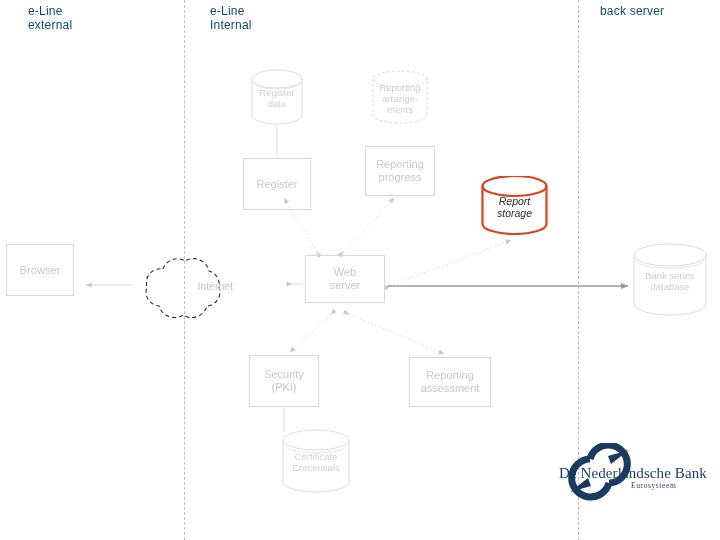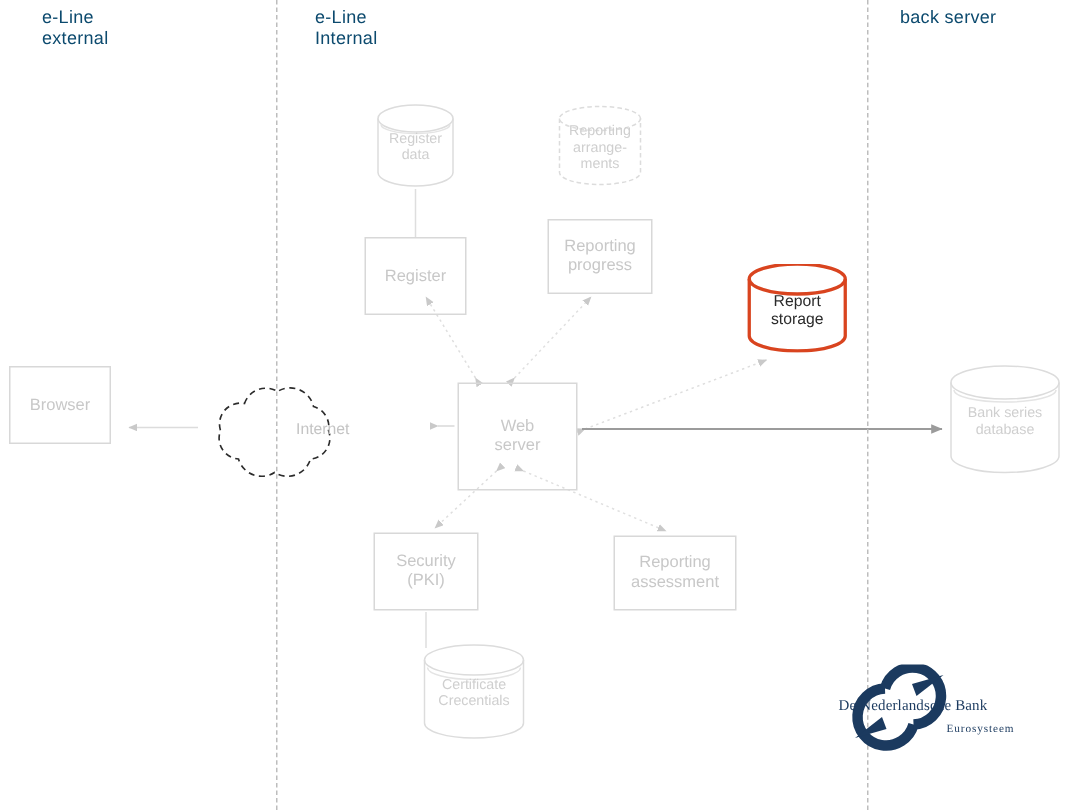--- a/index.html
+++ b/index.html
@@ -100,21 +100,21 @@
   
   .logo {
     position: absolute;
     color: #1b3a5f;
   }
   .logo .logo-name {
     position: absolute;
     left: 14px;
     top: 22px;
     font-family: "Liberation Serif", serif;
-    font-size: 10px;
+    font-size: 15px;
     letter-spacing: .1px;
     color: #1b3a5f;
     white-space: nowrap;
   }
   .logo .logo-sub {
     position: absolute;
     left: 86px;
     top: 38px;
     font-family: "Liberation Serif", serif;
     font-size: 7.5px;
@@ -168,21 +168,21 @@
 Internal</div>
   <div class="zone-label" style="left:600px; top:4px;">back server</div>
 
   <div class="node-box" style="left:6px; top:244px; width:68px; height:52px;">Browser</div>
 
   <div class="node-box" style="left:243px; top:158px; width:68px; height:52px;">Register</div>
 
   <div class="node-box" style="left:365px; top:146px; width:70px; height:50px;">Reporting
 progress</div>
 
-  <div class="node-box" style="left:305px; top:255px; width:80px; height:72px;">Web
+  <div class="node-box" style="left:305px; top:255px; width:80px; height:48px;">Web
 server</div>
 
   <div class="node-box" style="left:249px; top:355px; width:70px; height:52px;">Security
 (PKI)</div>
 
   <div class="node-box" style="left:409px; top:357px; width:82px; height:50px;">Reporting
 assessment</div>
 
   <div class="cyl" style="left:251px; top:69px; width:52px; height:56px;">
     <svg class="cyl-svg" viewBox="0 0 52 56" preserveAspectRatio="none">
@@ -197,21 +197,21 @@
   <div class="cyl" style="left:372px; top:70px; width:56px; height:54px;">
     <svg class="cyl-svg" viewBox="0 0 56 54" preserveAspectRatio="none">
       <path d="M1,9 L1,45 A27,8 0 0 0 55,45 L55,9" fill="none" stroke="#dcdcdc" stroke-width="1" stroke-dasharray="3 2"></path>
       <ellipse cx="28" cy="9" rx="27" ry="8" fill="none" stroke="#dcdcdc" stroke-width="1" stroke-dasharray="3 2"></ellipse>
     </svg>
     <div class="cyl-text">Reporting
 arrange-
 ments</div>
   </div>
 
-  <div class="cyl highlight" style="left:498px; top:176px; width:67px; height:59px;">
+  <div class="cyl highlight" style="left:481px; top:176px; width:67px; height:59px;font-style:italic;">
     <svg class="cyl-svg" viewBox="0 0 67 59" preserveAspectRatio="none">
       <path d="M1.5,10 L1.5,48 A32,10 0 0 0 65.5,48 L65.5,10" fill="none" stroke="#d9441f" stroke-width="2.2"></path>
       <ellipse cx="33.5" cy="10" rx="32" ry="10" fill="none" stroke="#d9441f" stroke-width="2.2"></ellipse>
     </svg>
     <div class="cyl-text">Report
 storage</div>
   </div>
 
   <div class="cyl" style="left:633px; top:243px; width:74px; height:73px;">
     <svg class="cyl-svg" viewBox="0 0 74 73" preserveAspectRatio="none">

